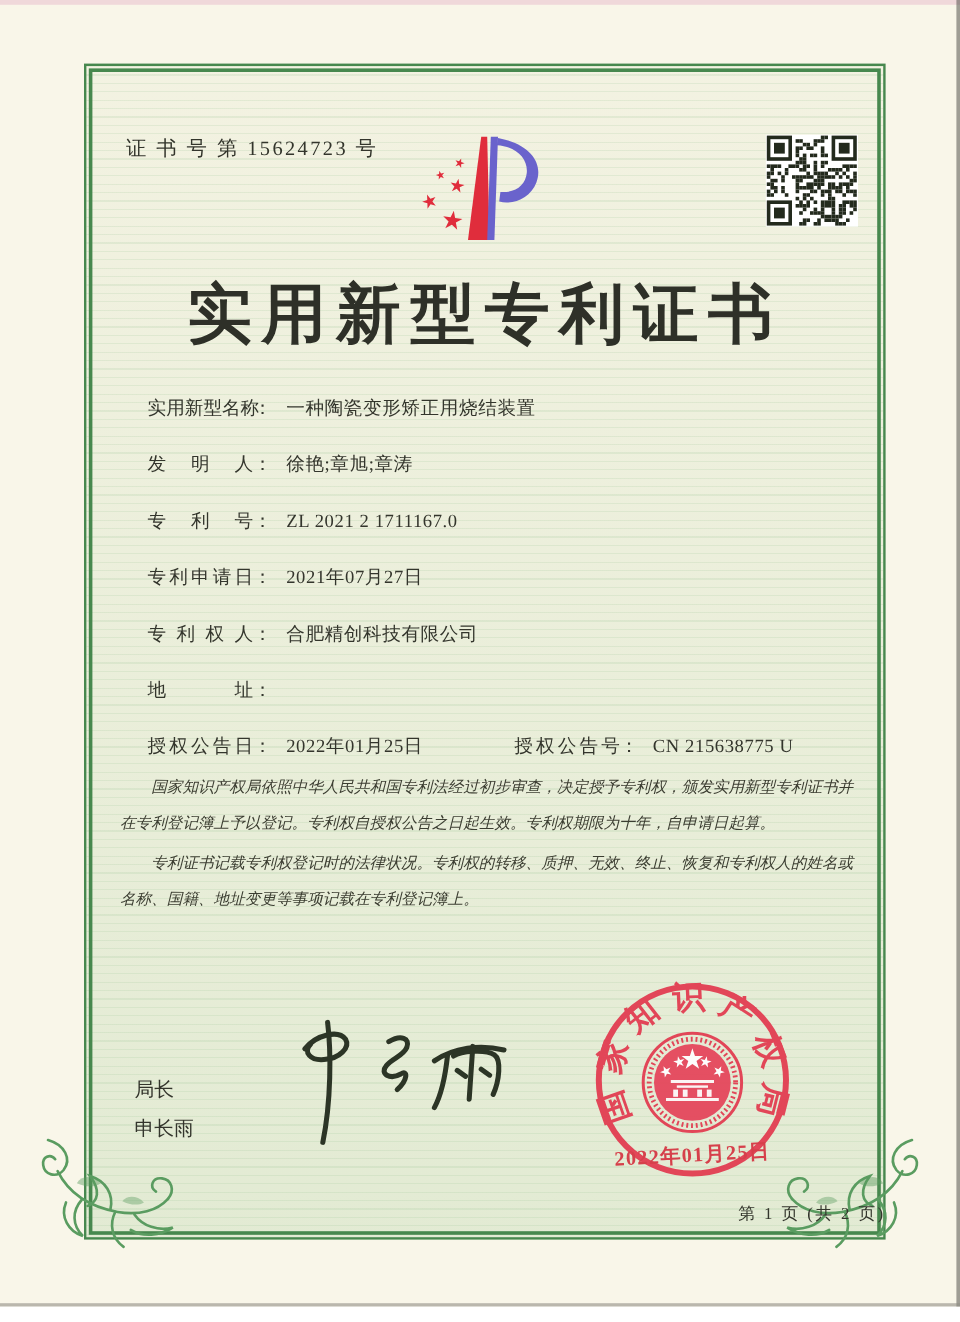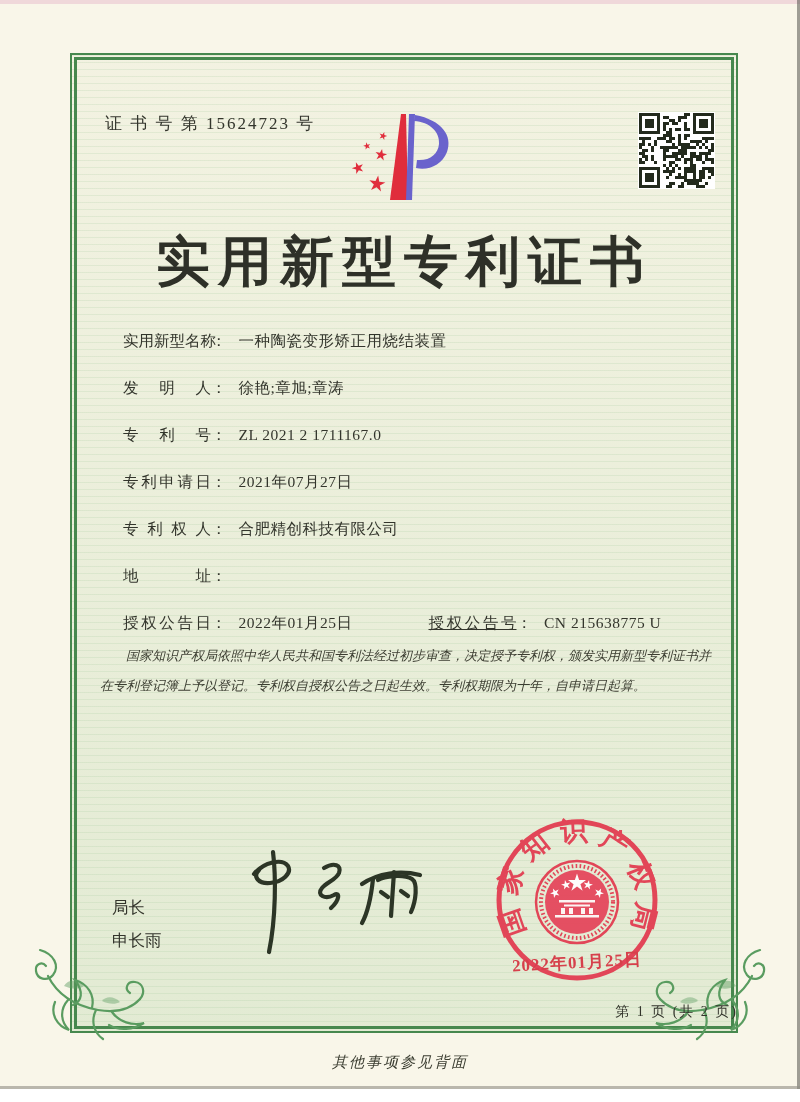--- a/index.html
+++ b/index.html
@@ -39,21 +39,21 @@
     font-size:54px;font-weight:bold;letter-spacing:8px;color:#2e3028;z-index:4;
   }
 
   .fields{position:absolute;left:115px;top:330px;width:560px;height:312px;z-index:4;font-size:15.5px;}
   .f-row{position:absolute;left:8px;display:flex;align-items:center;line-height:22px;white-space:nowrap;}
   .f-label{display:inline-block;width:88px;text-align:justify;text-align-last:justify;flex:none;}
   .f-colon{flex:none;margin-right:12px;}
   .f-value{letter-spacing:.5px;}
   .f-value.wrap{white-space:pre-line;width:430px;line-height:21px;}
   .f-value.w1{display:inline-block;width:178px;}
-  .f-label.l2{margin-left:12px;text-decoration:underline;}
+  .f-label.l2{margin-left:12px;}
 
   .paras{position:absolute;left:100px;top:641px;width:614px;z-index:4;
     font-size:13px;line-height:30px;color:#3b3d31;font-style:italic;}
   .paras p{margin:0 0 3px 0;text-indent:2em;}
 
   .sig-block{position:absolute;left:112px;top:891px;font-size:16.5px;line-height:33px;z-index:4;}
   .sig-svg{position:absolute;left:228px;top:846px;z-index:4;}
 
   .seal-svg{position:absolute;left:482px;top:812px;z-index:5;opacity:.93;}
   .seal-date{position:absolute;left:488px;top:951px;width:178px;text-align:center;z-index:6;
@@ -377,20 +377,21 @@
         <span class="f-colon">：</span>
         <span class="f-value w1">2022年01月25日</span>
         <span class="f-label l2">授权公告号</span>
         <span class="f-colon">：</span>
         <span class="f-value">CN 215638775 U</span>
     </div>
   </div>
 
   <div class="paras">
     <p>国家知识产权局依照中华人民共和国专利法经过初步审查，决定授予专利权，颁发实用新型专利证书并在专利登记簿上予以登记。专利权自授权公告之日起生效。专利权期限为十年，自申请日起算。</p>
+    <p>专利证书记载专利权登记时的法律状况。专利权的转移、质押、无效、终止、恢复和专利权人的姓名或名称、国籍、地址变更等事项记载在专利登记簿上。</p>
   </div>
 
   <div class="sig-block">
     <div>局长</div>
     <div>申长雨</div>
   </div>
 
   <svg class="sig-svg" width="210" height="115" viewBox="0 0 210 115">
     <g fill="none" stroke="#2c3526" stroke-width="4.2" stroke-linecap="round" stroke-linejoin="round">
       <path d="M26,28 C36,16 54,12 60,20 C64,27 55,36 42,37 C31,38 24,31 31,24"></path>
@@ -429,18 +430,17 @@
         <rect x="87" y="96" width="4" height="6"></rect>
         <rect x="99" y="96" width="4" height="6"></rect>
         <rect x="107" y="96" width="4" height="6"></rect>
         <rect x="73" y="103" width="44" height="2.5"></rect>
       </g>
     </g>
   </svg>
   <div class="seal-date">2022年01月25日</div>
 
   <div class="page-info">第 1 页 (共 2 页)</div>
-  <div class="back-note">其他事项参见背面</div>
 
   <div class="edge-top"></div>
   <div class="edge-right"></div>
   <div class="edge-bottom"></div>
 </div>
 
 </body></html>

